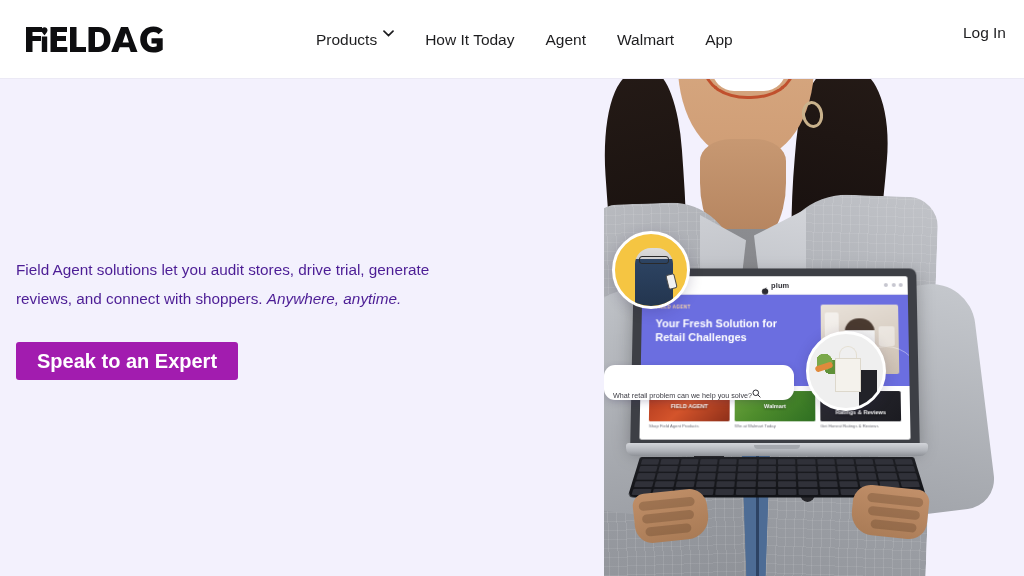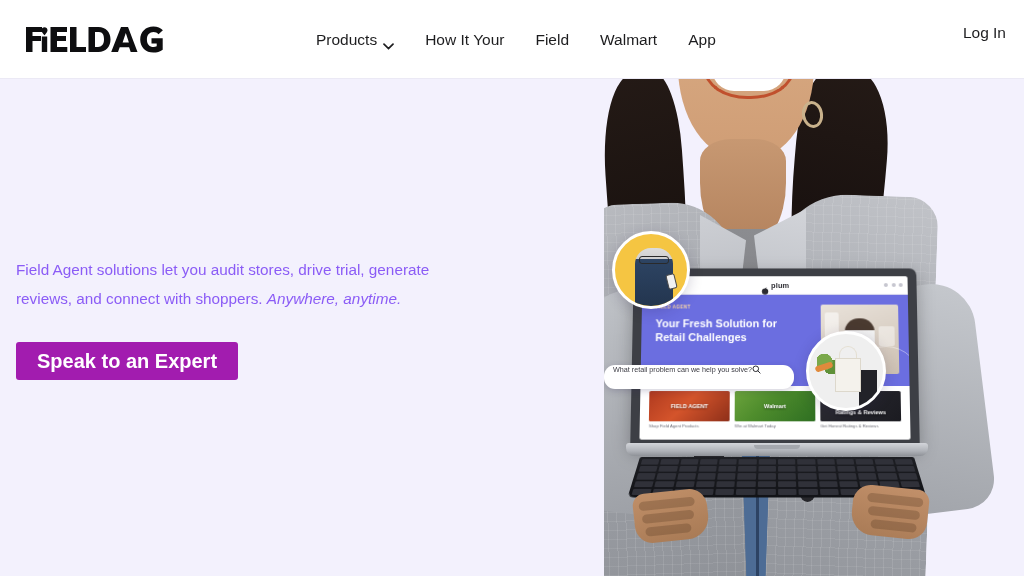--- a/index.html
+++ b/index.html
@@ -25,21 +25,21 @@
   }
   .logo svg { display:block; }
 
   .nav {
     position:absolute; left:316px; top:30px;
     display:flex; align-items:center; gap:31px;
   }
   .nav-item {
     font-size:15.5px; color:#1d1d1f; line-height:20px;
     white-space:nowrap; cursor:pointer;
-    display:flex; align-items:flex-end; gap:6px;
+    display:flex; align-items:flex-start; gap:6px;
   }
   .chev { display:inline-block; width:11px; height:7px; }
   .chev svg { display:block; }
 
   .header-right {
     position:absolute; right:18px; top:24px;
     display:flex; align-items:center; gap:6px;justify-content:center;
   }
   .login {
     font-size:15.5px; color:#1d1d1f; cursor:pointer; white-space:nowrap;
@@ -62,21 +62,21 @@
   .hero-copy {
     position:absolute; left:16px; top:156px; width:480px;
   }
   .hero-title {
     font-size:35.5px; font-weight:700; color:#16161a;
     letter-spacing:-0.4px; line-height:1.16;
     white-space:nowrap;
   }
   .hero-sub {
     margin-top:21px;
-    font-size:15.3px; color:#8b5cf6; line-height:1.87;
+    font-size:15.3px; color:#4c1d95; line-height:1.87;
     max-width:450px;
   }
   .hero-sub i { font-style:italic; }
   .cta-btn {
     margin-top:29px;
     display:inline-block;
     background:#a21caf; color:#ffffff;
     font-size:20px; font-weight:700;
     padding:0 21px; height:38px; line-height:38px;
     border:none; border-radius:3px; cursor:pointer;
@@ -275,24 +275,24 @@
   }
   .sp-shelf { position:absolute; left:4px; top:8px; width:14px; height:26px; background:rgba(255,255,255,.55); border-radius:2px; }
   .sp-shelf2 { position:absolute; right:4px; top:22px; width:16px; height:20px; background:rgba(255,255,255,.45); border-radius:2px; }
   .site-swirl {
     position:absolute; right:-12px; bottom:-30px; width:70px; height:70px;
     border:1.4px solid rgba(255,255,255,.42); border-radius:50%;
   }
 
   .site-search {
     position:absolute; left:-22px; top:98px;
-    width:190px; height:24px;
+    width:190px; height:35px;
     background:#ffffff; border-radius:11px;
     box-shadow:0 2px 7px rgba(40,30,80,.22);
-    display:flex; align-items:flex-start; padding:0 9px;
+    display:flex; align-items:flex-end; padding:0 9px;
     z-index:8;
   }
   .site-search span {
     font-size:7.2px; color:#3a3a42; white-space:nowrap; flex:1;
   }
   .site-search svg { flex:none; }
 
   .site-cards {
     position:absolute; left:0; top:116px; width:100%; height:48px;
     display:flex; gap:5px; padding:0 9px; background:#ffffff;
@@ -425,24 +425,24 @@
   <nav class="nav">
     <div class="nav-item">
       <span>Products</span>
       <span class="chev">
         <svg width="11" height="7" viewBox="0 0 11 7">
             <path d="M1 1.2 5.5 5.6 10 1.2" fill="none" stroke="#1d1d1f" stroke-width="1.7" stroke-linecap="round"></path>
           </svg>
       </span>
     </div>
     <div class="nav-item">
-      <span>How It Your</span>
+      <span>How It Today</span>
     </div>
     <div class="nav-item">
-      <span>Field</span>
+      <span>Agent</span>
     </div>
     <div class="nav-item">
       <span>Walmart</span>
     </div>
     <div class="nav-item">
       <span>App</span>
     </div>
   </nav>
 
   <div class="header-right">

